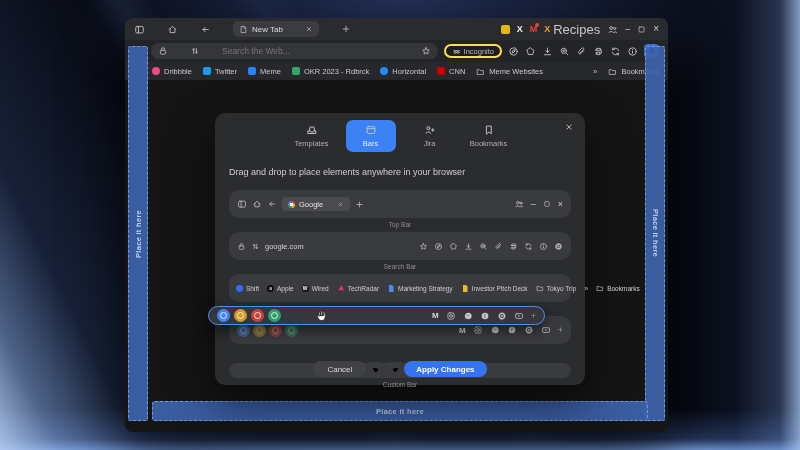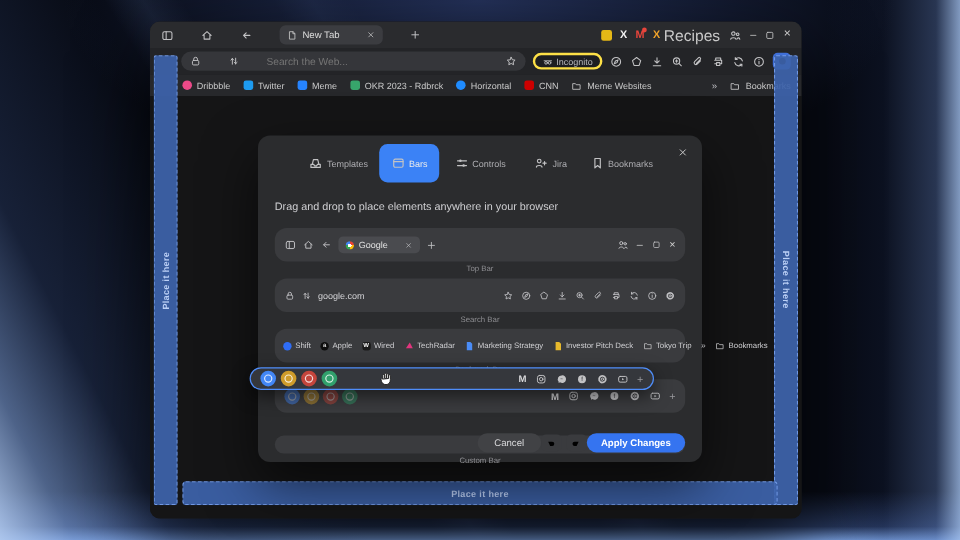--- a/index.html
+++ b/index.html
@@ -35,21 +35,21 @@
 .content{flex:1;background:#151516;position:relative}
 
 .zone{position:absolute;background:rgba(61,99,171,.93);border:1px dashed #7198e3;color:#bcd0f6;z-index:20;border-radius:2px;display:flex;align-items:center;justify-content:center;font-size:7.5px;font-weight:bold;letter-spacing:.3px}
 .zoneL{left:3px;top:28px;width:20px;height:375px;writing-mode:vertical-rl;transform:rotate(180deg)}
 .zoneR{right:3px;top:28px;width:20px;height:375px;writing-mode:vertical-rl}
 .zoneB{left:27px;right:20px;top:383px;height:20px;border-radius:3px}
 
 .modal{position:absolute;left:215px;top:113px;width:370px;height:272px;background:#2b2c2e;border-radius:10px;box-shadow:0 18px 45px rgba(0,0,0,.6);z-index:30;color:#ddd}
 .mclose{position:absolute;right:11px;top:9px;color:#cfcfcf}
 .mtabs{display:flex;justify-content:center;gap:9px;padding-top:7px}
-.mtab{width:50px;height:32px;border-radius:7px;display:flex;flex-direction:row;align-items:center;justify-content:center;gap:3px;font-size:7.5px;color:#aeaeb2}
+.mtab{width:50px;height:32px;border-radius:7px;display:flex;flex-direction:column;align-items:center;justify-content:center;gap:3px;font-size:7.5px;color:#aeaeb2}
 .mtab.active{background:#3b82f6;color:#ececec}
 .instr{display:flex;align-items:center;justify-content:space-between;margin:12px 14px 0;height:16px}
 .instr .txt{font-size:9px;color:#cfcfd2}
 .segbox{display:flex;background:#1e1f22;border-radius:7px;padding:2px;font-size:8px}
 .seg{padding:2px 12px;border-radius:5px;color:#9a9a9e}
 .seg.active{background:#d9d9db;color:#1b1b1d;font-weight:bold}
 .bars{padding:0 14px}
 .mockbar{height:28px;background:#3a3b3e;border-radius:10px;display:flex;align-items:center;gap:5px;padding:0 8px;white-space:nowrap}
 .mockbar .ic{color:#c0c0c3}
 .cap{font-size:6.5px;color:#8e8e92;text-align:center;margin:3px 0 0;height:8px}
@@ -58,21 +58,21 @@
 .bmt{display:flex;align-items:center;gap:3px;font-size:6.5px;color:#cfcfd2}
 .bfav{width:7px;height:7px;border-radius:2px;flex:0 0 auto;display:inline-flex;align-items:center;justify-content:center}
 .bfav.round{border-radius:50%}
 .appc{width:13px;height:13px;border-radius:50%;flex:0 0 auto;display:inline-flex;align-items:center;justify-content:center}
 .appc::after{content:"";width:5px;height:5px;border:1px solid rgba(255,255,255,.8);border-radius:50%}
 .faded .appc{opacity:.5}
 .appiconsR{margin-left:auto;display:flex;align-items:center;gap:7px;color:#d8d8da}
 .gm{font-size:8px;font-weight:bold;color:#d8d8da}
 .plus{color:#98989c;font-size:9px}
 .emptybar{height:15px;background:#3a3b3e;border-radius:8px;margin-top:19px}
-.mfooter{position:absolute;left:14px;right:14px;bottom:8px;display:flex;align-items:center;justify-content:flex-end}
+.mfooter{position:absolute;left:14px;right:14px;bottom:8px;display:flex;align-items:center;justify-content:center}
 .btn{height:16px;border-radius:8px;display:flex;align-items:center;justify-content:center;font-size:8px}
 .cancel{background:#414245;color:#d9d9db;padding:0 14px}
 .apply{background:#3574f0;color:#fff;padding:0 12px;font-weight:bold}
 .hist{display:flex;gap:4px}
 .histbtn{width:17px;height:14px;border-radius:4px;background:#3a3b3e;display:flex;align-items:center;justify-content:center;color:#cfcfcf}
 .histbtn.dim{color:#6a6a6e}
 
 .ghost{position:absolute;left:208px;top:306px;width:337px;height:19px;border:1px solid #4f8df9;border-radius:10px;background:#35373c;box-shadow:0 5px 14px rgba(0,0,0,.55);z-index:40;display:flex;align-items:center;gap:4px;padding:0 8px;white-space:nowrap}
 .cursor{position:absolute;left:314px;top:307px;z-index:50}
 .reddot{position:absolute;width:4px;height:4px;border-radius:50%;background:#e8453c;right:-2px;top:-2px}
@@ -306,30 +306,20 @@
           <svg width="12" height="12" viewBox="0 0 16 16">
             <rect x="2.8" y="3.5" width="10.4" height="9" rx="1.6"></rect>
             <path d="M2.8 6.2h10.4"></path>
           </svg>
         </span>
       <span>Bars</span>
     </div>
     <div class="mtab">
       <span class="ic">
           <svg width="12" height="12" viewBox="0 0 16 16">
-            <path d="M3 5.4h10M3 10.6h10"></path>
-            <circle cx="6.2" cy="5.4" r="1.4" fill="currentColor" stroke="none"></circle>
-            <circle cx="9.8" cy="10.6" r="1.4" fill="currentColor" stroke="none"></circle>
-          </svg>
-        </span>
-      <span>Controls</span>
-    </div>
-    <div class="mtab">
-      <span class="ic">
-          <svg width="12" height="12" viewBox="0 0 16 16">
             <circle cx="5.8" cy="5.6" r="2"></circle>
             <path d="M2.7 12.3c0-2.3 6.2-2.3 6.2 0M11.7 6.2v3.6M9.9 8h3.6"></path>
           </svg>
         </span>
       <span>Jira</span>
     </div>
     <div class="mtab">
       <span class="ic">
           <svg width="12" height="12" viewBox="0 0 16 16">
             <path d="M5 2.8h6v10.4L8 10.6l-3 2.6z"></path>

